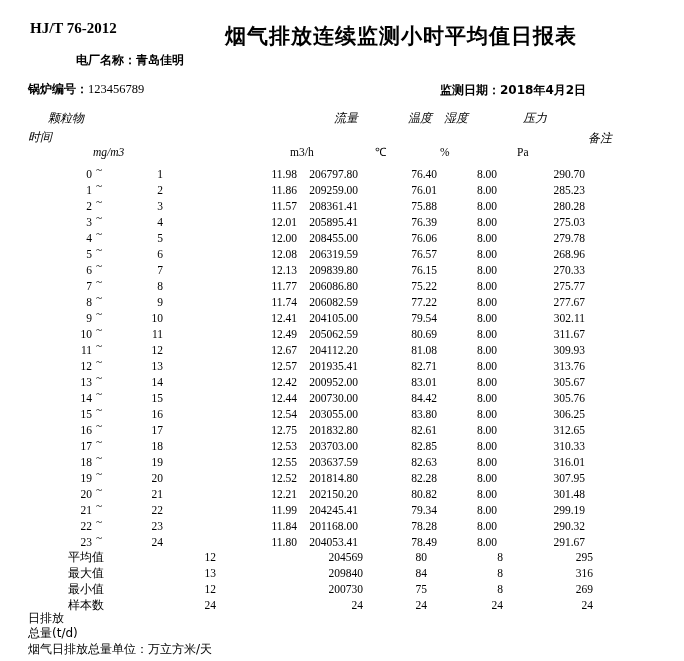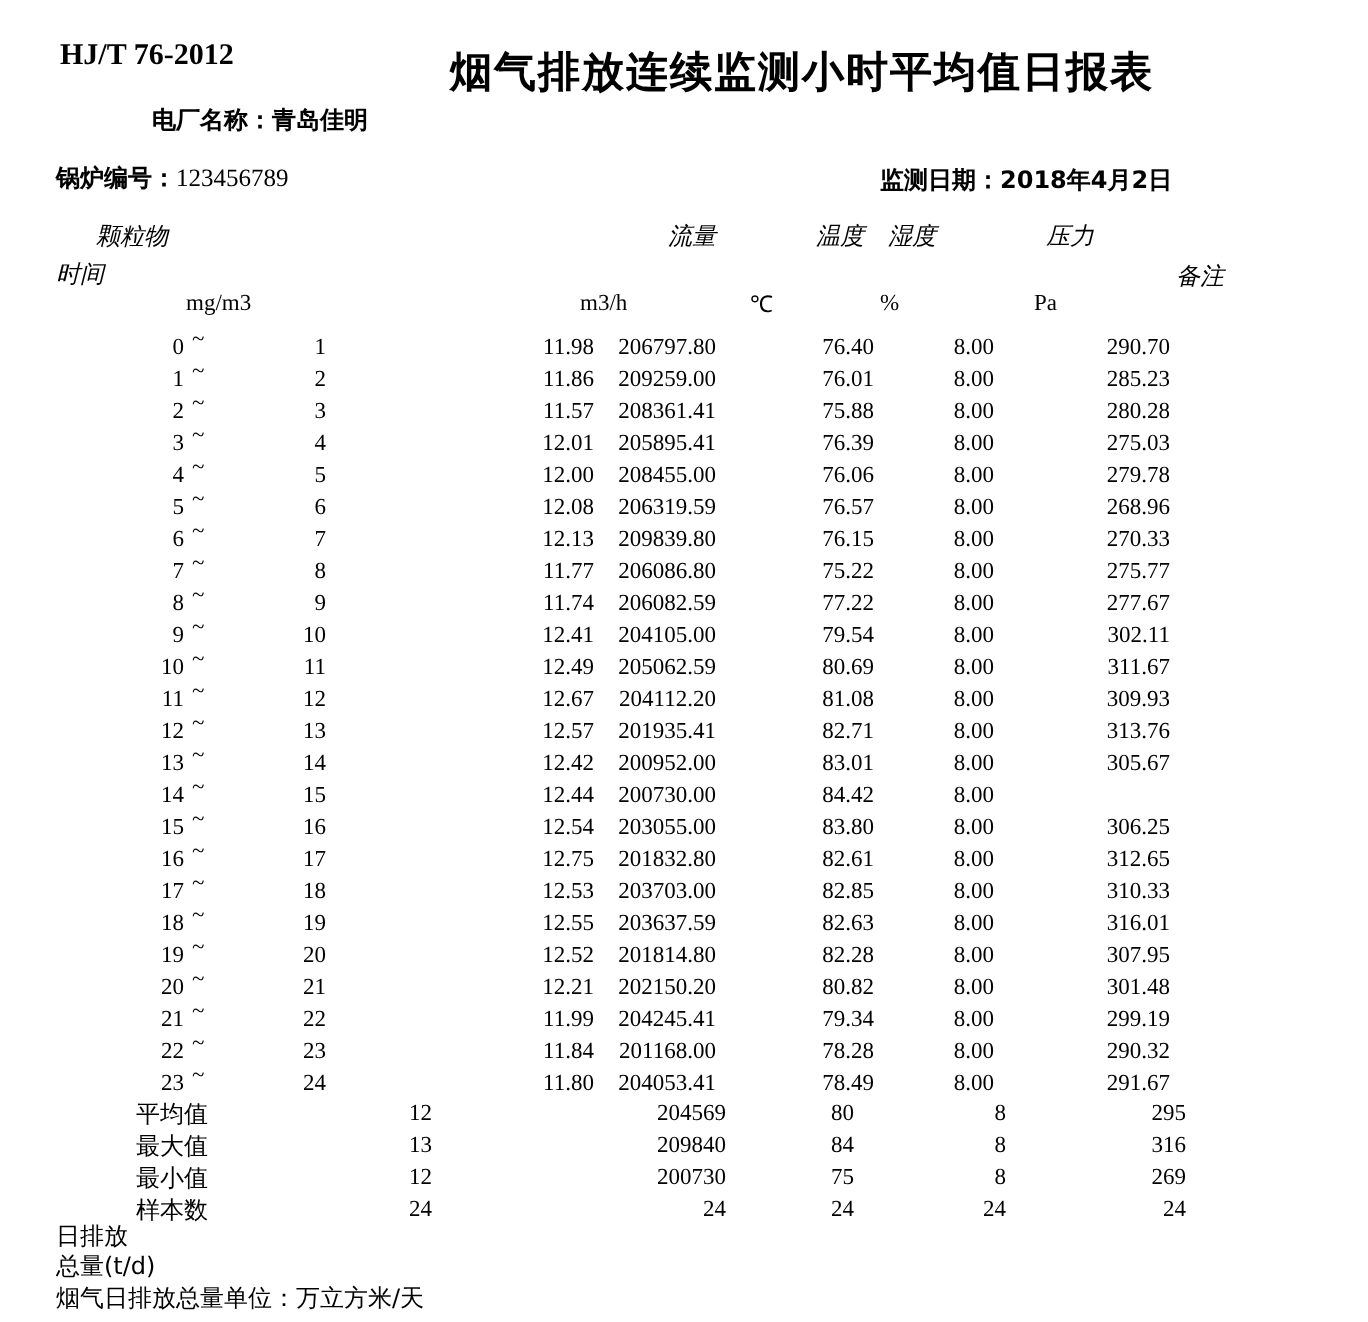--- a/index.html
+++ b/index.html
@@ -53,21 +53,21 @@
   <div class="abs meta" style="left:440px;top:82px;"><span>监测日期：</span><span>2018年4月2日</span></div>
 
   <div class="abs colhead" style="left:48px;top:110px;">颗粒物</div>
   <div class="abs colhead" style="left:28px;top:129px;">时间</div>
   <div class="abs colhead" style="left:334px;top:110px;">流量</div>
   <div class="abs colhead" style="left:408px;top:110px;">温度</div>
   <div class="abs colhead" style="left:444px;top:110px;">湿度</div>
   <div class="abs colhead" style="left:523px;top:110px;">压力</div>
   <div class="abs colhead" style="left:588px;top:130px;">备注</div>
 
-  <div class="abs unit" style="left:93px;top:146px;">mg/m3</div>
+  <div class="abs unit" style="left:93px;top:146px;font-style:italic;">mg/m3</div>
   <div class="abs unit" style="left:290px;top:146px;">m3/h</div>
   <div class="abs unit" style="left:375px;top:144px;">℃</div>
   <div class="abs unit" style="left:440px;top:146px;">%</div>
   <div class="abs unit" style="left:517px;top:146px;">Pa</div>
 
   <div class="rows" id="data-rows">
       <div class="row">
         <span class="c-from">0</span>
         <span class="c-tilde">~</span>
         <span class="c-to">1</span>
@@ -208,20 +208,21 @@
         <span class="c-press">305.67</span>
       </div>
       <div class="row">
         <span class="c-from">14</span>
         <span class="c-tilde">~</span>
         <span class="c-to">15</span>
         <span class="c-pm">12.44</span>
         <span class="c-flow">200730.00</span>
         <span class="c-temp">84.42</span>
         <span class="c-hum">8.00</span>
+        <span class="c-press">305.76</span>
       </div>
       <div class="row">
         <span class="c-from">15</span>
         <span class="c-tilde">~</span>
         <span class="c-to">16</span>
         <span class="c-pm">12.54</span>
         <span class="c-flow">203055.00</span>
         <span class="c-temp">83.80</span>
         <span class="c-hum">8.00</span>
         <span class="c-press">306.25</span>

